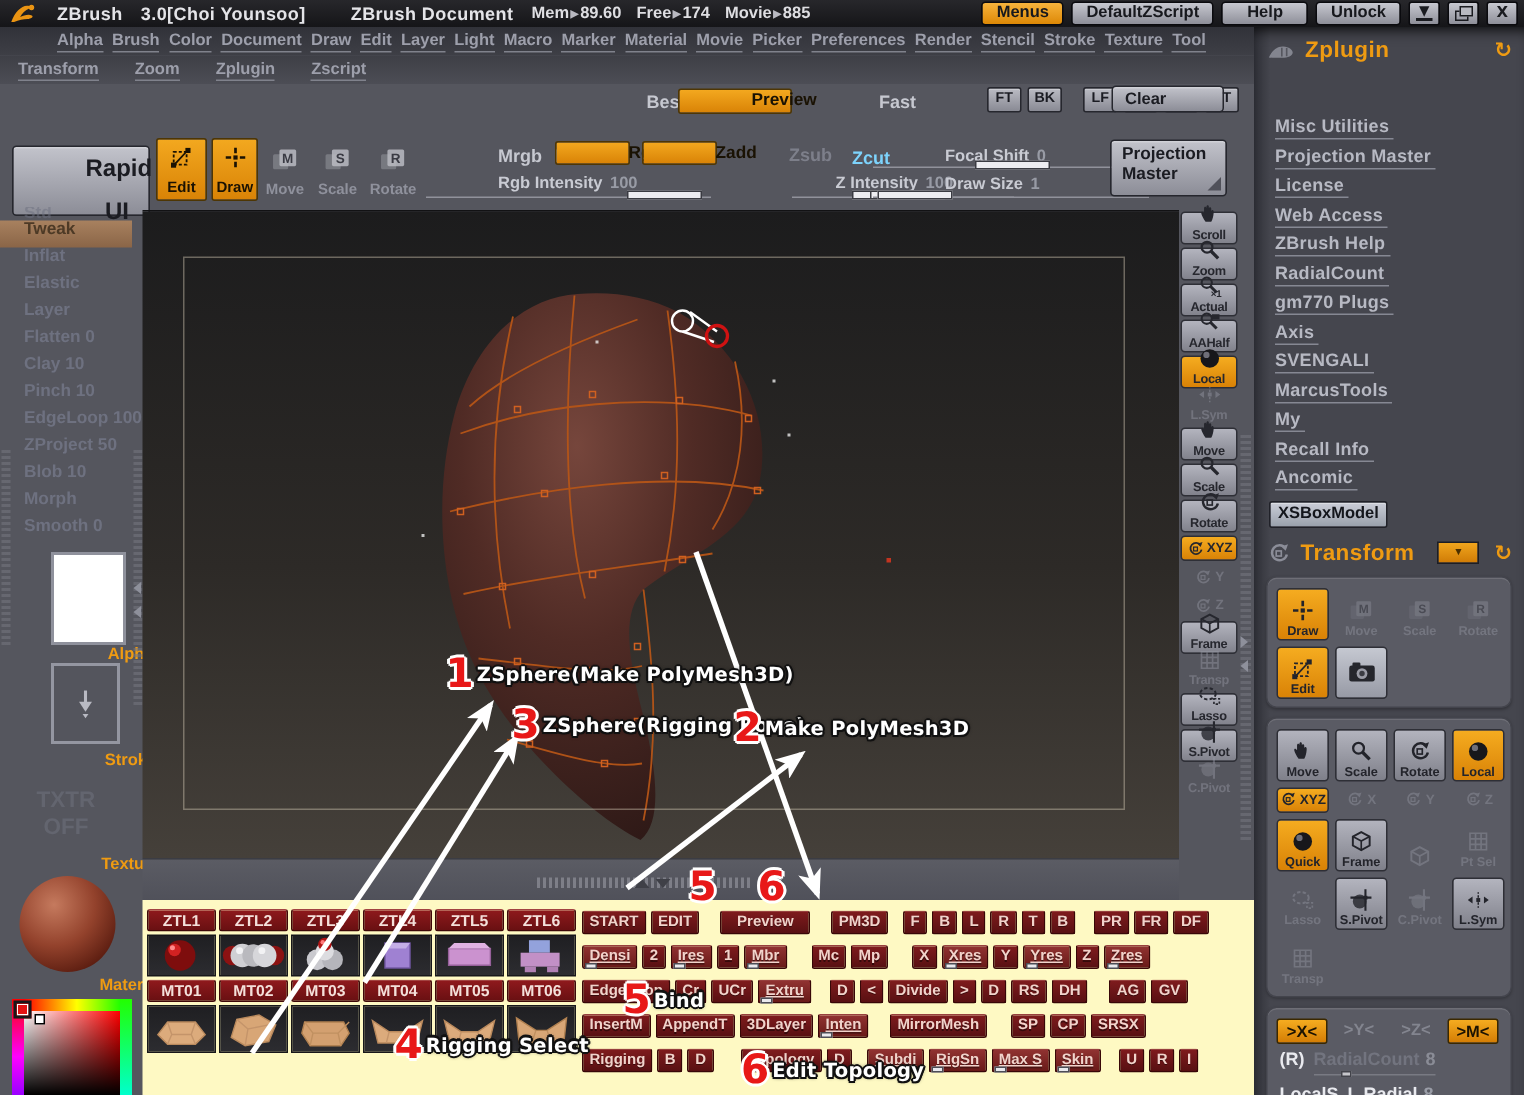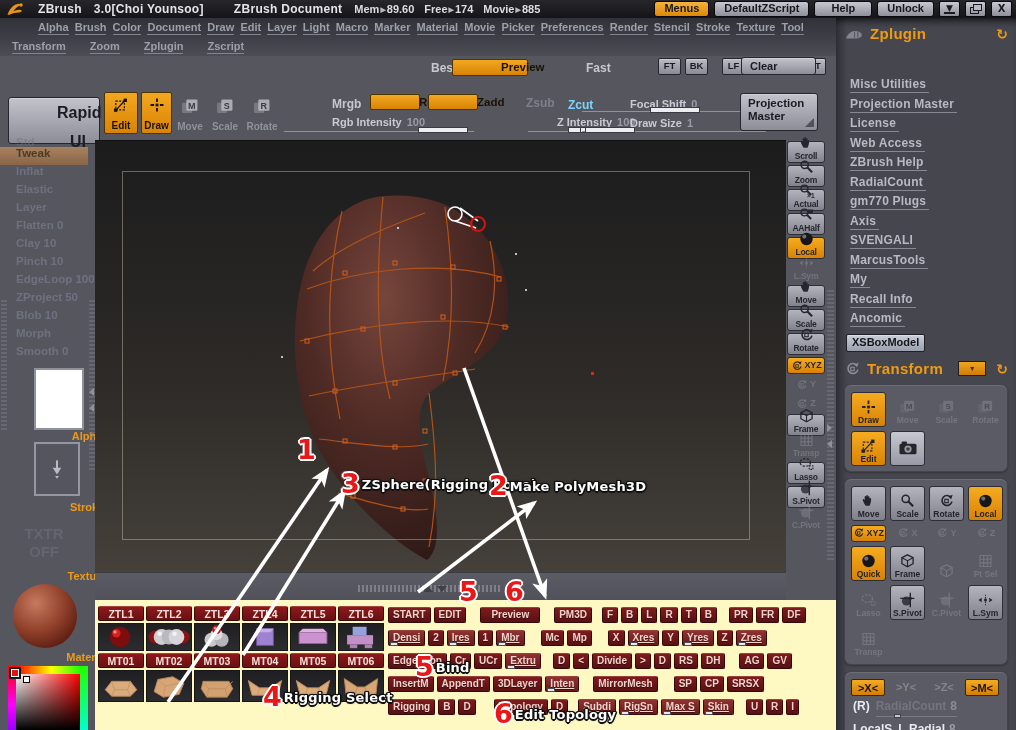--- a/index.html
+++ b/index.html
@@ -1081,20 +1081,21 @@
     </marker>
   </defs>
 <line x1="168" y1="702" x2="327" y2="470" stroke="#fff" stroke-width="3.6" marker-end="url(#ah)"></line>
     <line x1="243" y1="655" x2="344" y2="492" stroke="#fff" stroke-width="3.6" marker-end="url(#ah)"></line>
     <line x1="418" y1="592" x2="534" y2="503" stroke="#fff" stroke-width="3.6" marker-end="url(#ah)"></line>
     <line x1="464" y1="368" x2="545" y2="596" stroke="#fff" stroke-width="3.6" marker-end="url(#ah)"></line>
   </svg>
 <div id="annotations">
     <div class="ann" style="left: 297px; top: 437px;">
       <span class="ann-num">1</span>
+      <span class="ann-text">ZSphere(Make PolyMesh3D)</span>
     </div>
     <div class="ann" style="left: 341px; top: 471px;">
       <span class="ann-num">3</span>
       <span class="ann-text">ZSphere(Rigging Bone)</span>
     </div>
     <div class="ann" style="left: 489px; top: 473px;">
       <span class="ann-num">2</span>
       <span class="ann-text">Make PolyMesh3D</span>
     </div>
     <div class="ann" style="left: 263px; top: 684px;">

